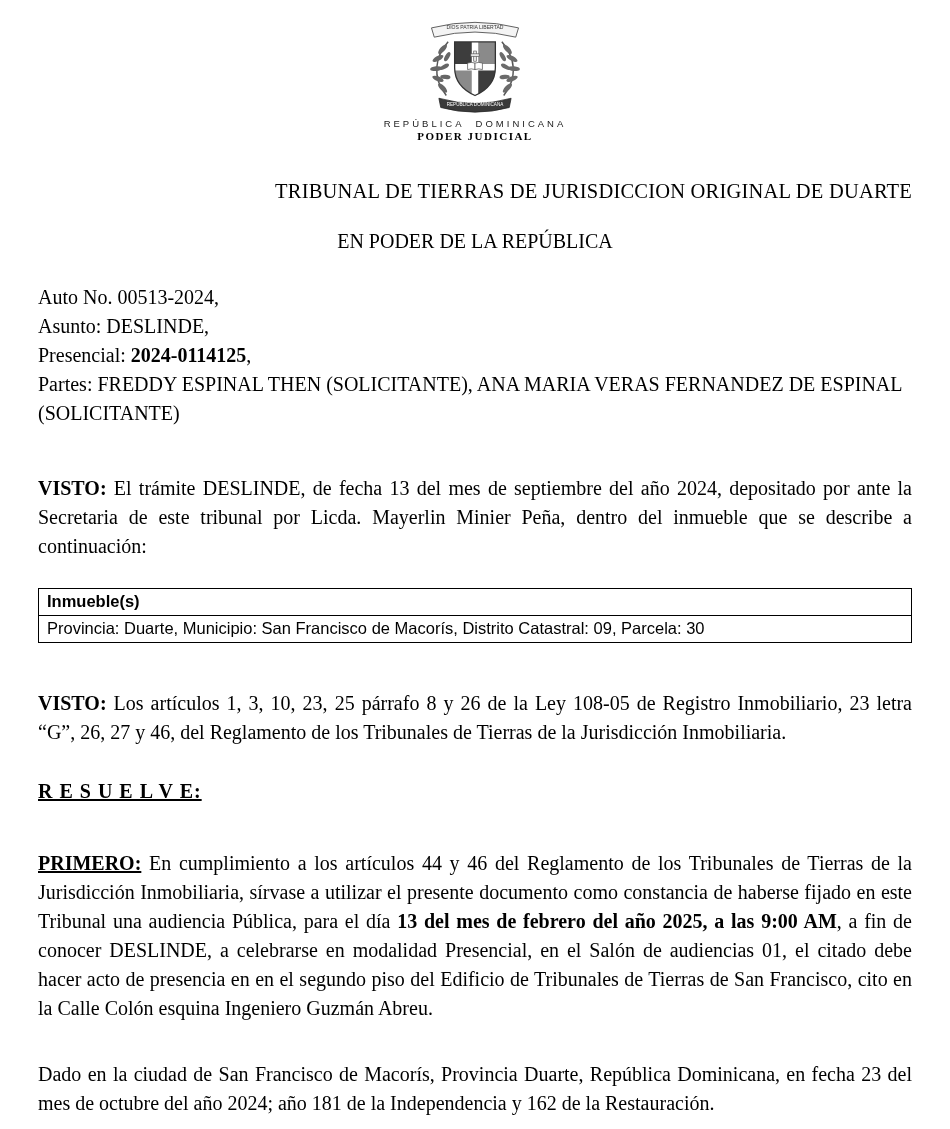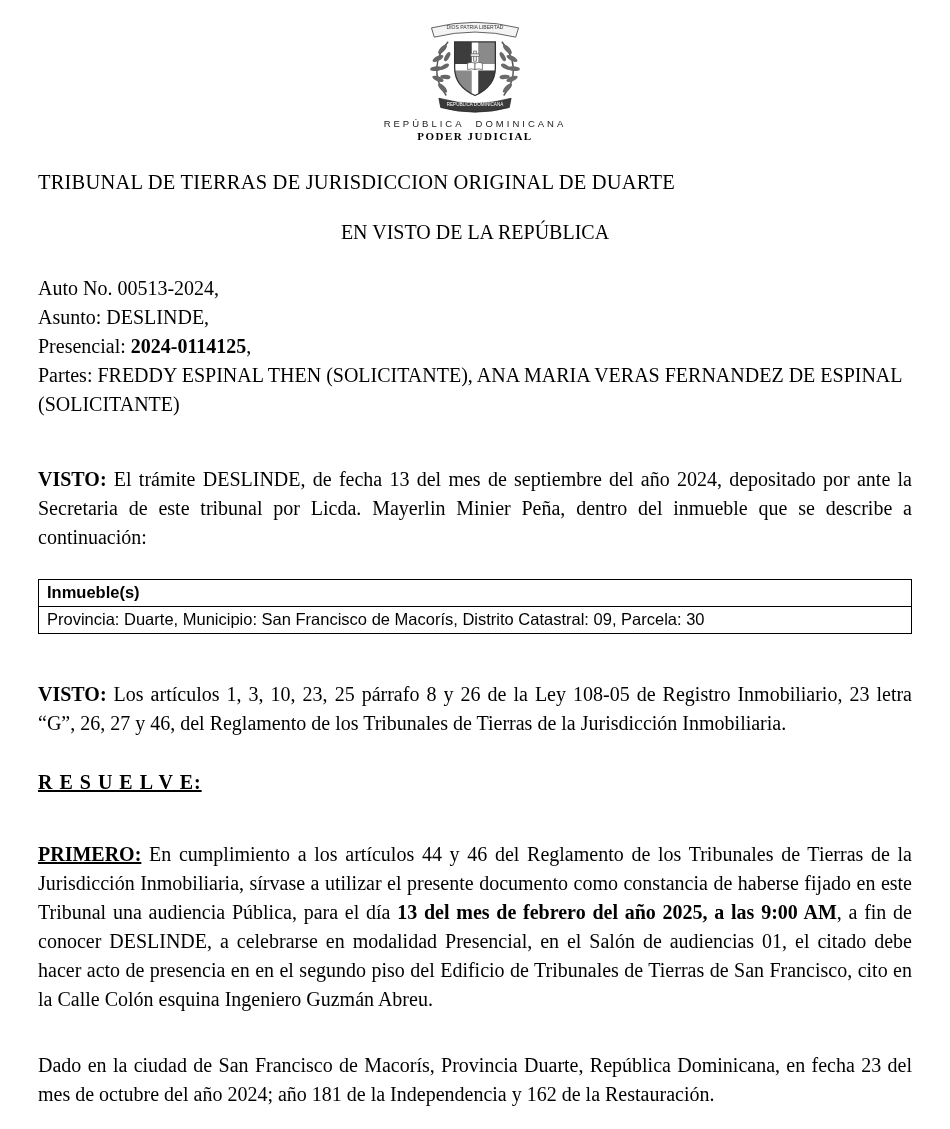--- a/index.html
+++ b/index.html
@@ -27,24 +27,24 @@
   .poder-judicial {
     font-family: "Liberation Serif", serif;
     font-weight: bold;
     font-size: 11px;
     letter-spacing: 1.5px;
     color: #000;
     margin-top: 1px;
   }
 
   .doc-title {
-    text-align: left;
+    text-align: right;
     font-size: 20.5px;
     font-weight: normal;
-    margin-top: 29px;
+    margin-top: 38px;
     letter-spacing: 0.2px;
   }
   .doc-subtitle {
     text-align: center;
     font-size: 20px;
     font-weight: normal;
     margin-top: 27px;
   }
 
   .body-text { font-size: 20px; line-height: 29px; }
@@ -142,21 +142,21 @@
 
       <path d="M26,91 Q65,102 104,91 L102,101 Q65,111 28,101 Z" fill="#3a3a3a" stroke="#222" stroke-width="0.8"></path>
       <text x="65" y="99.5" text-anchor="middle" font-size="5" fill="#ffffff" font-family="Liberation Sans, sans-serif">REPÚBLICA DOMINICANA</text>
     </svg>
 
     <div class="republic-caption">REPÚBLICA DOMINICANA</div>
     <div class="poder-judicial">PODER JUDICIAL</div>
   </div>
 
   <div class="doc-title">TRIBUNAL DE TIERRAS DE JURISDICCION ORIGINAL DE DUARTE</div>
-  <div class="doc-subtitle">EN VISTO DE LA REPÚBLICA</div>
+  <div class="doc-subtitle">EN PODER DE LA REPÚBLICA</div>
 
   <div class="body-text case-block">
     <div>Auto No. 00513-2024,</div>
     <div>Asunto: DESLINDE,</div>
     <div><span>Presencial: </span><span class="b">2024-0114125</span><span>,</span></div>
     <div>Partes: FREDDY ESPINAL THEN (SOLICITANTE), ANA MARIA VERAS FERNANDEZ DE ESPINAL (SOLICITANTE)</div>
   </div>
 
   <p class="body-text para"><span class="b">VISTO:</span><span> El trámite DESLINDE, de fecha 13 del mes de septiembre del año 2024, depositado por ante la Secretaria de este tribunal por Licda. Mayerlin Minier Peña, dentro del inmueble que se describe a continuación:</span></p>
 

